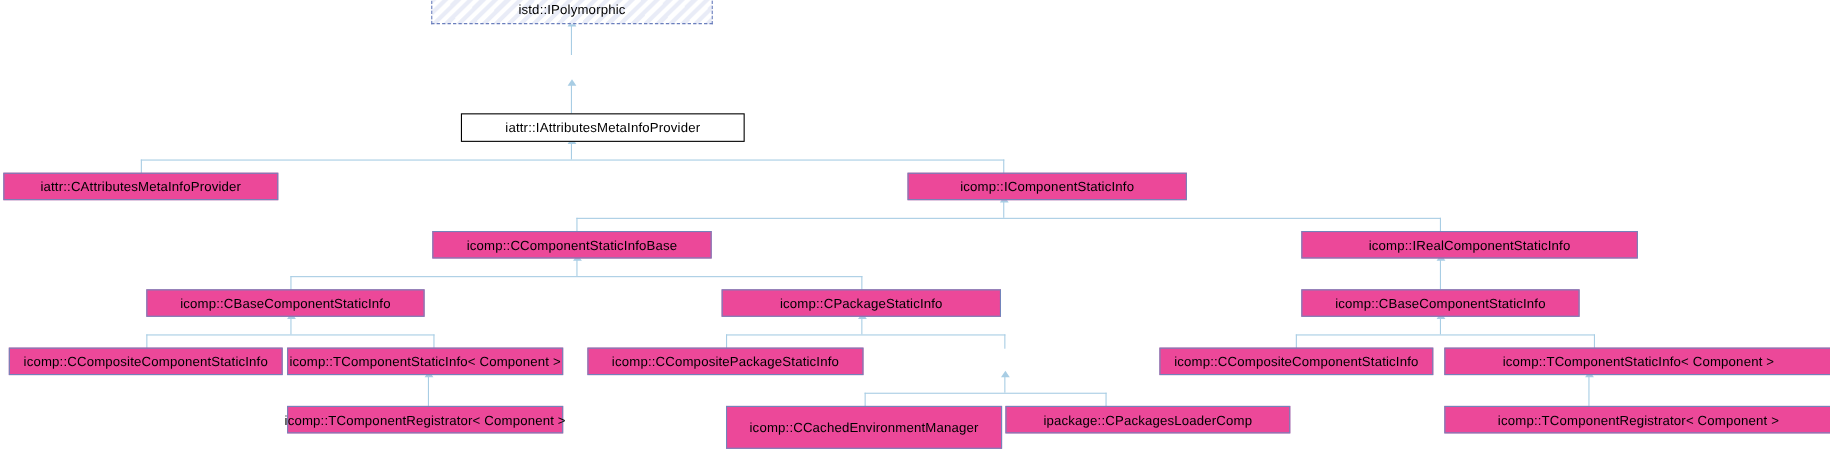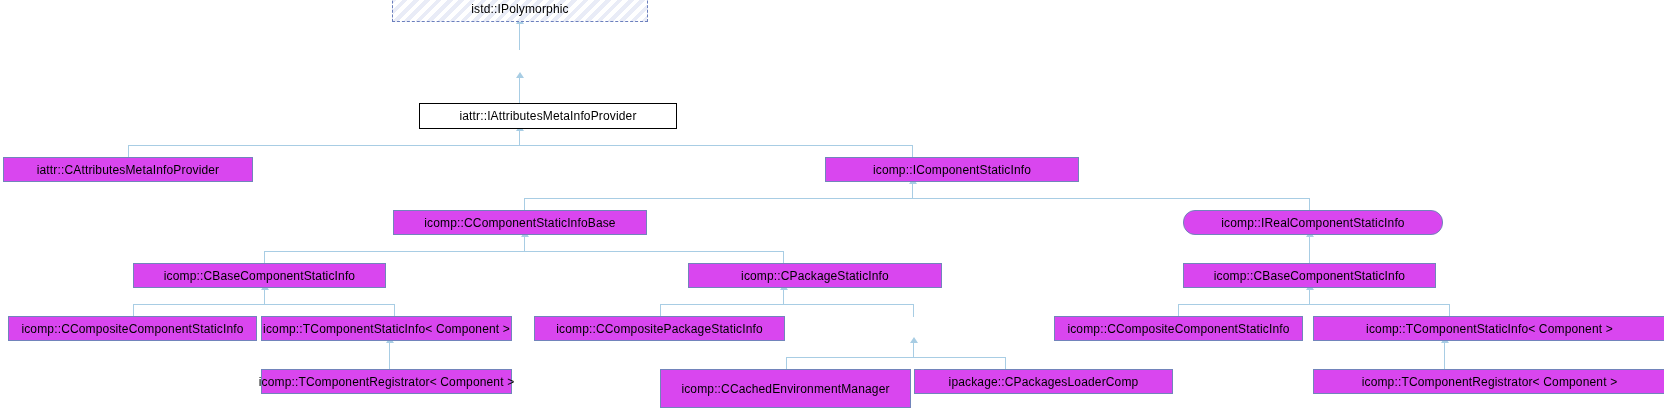--- a/index.html
+++ b/index.html
@@ -26,21 +26,21 @@
     justify-content: center;
     font-size: 12px;
     line-height: 1;
     color: #000000;
     white-space: nowrap;
     letter-spacing: 0.15px;
     z-index: 5;
   }
   
   .node.solid {
-    background: #d946ef;
+    background: #ec4899;
     border: 1px solid #7284bb;
   }
   
   .node.focus {
     background: #ffffff;
     border: 1px solid #000000;
   }
   
   .node.abstract {
     border: 1px dashed #6b7fbd;
@@ -156,28 +156,28 @@
   <div class="node solid" style="left:3px; top:157px; width:250px; height:25px;">
     <span class="label">iattr::CAttributesMetaInfoProvider</span>
   </div>
   <div class="node solid" style="left:789px; top:157px; width:254px; height:25px;margin-left:36px;">
     <span class="label">icomp::IComponentStaticInfo</span>
   </div>
 
   <div class="node solid" style="left:393px; top:210px; width:254px; height:25px;">
     <span class="label">icomp::CComponentStaticInfoBase</span>
   </div>
-  <div class="node solid" style="left:1183px; top:210px; width:260px; height:25px;border-radius:12px;">
+  <div class="node solid" style="left:1183px; top:210px; width:306px; height:25px;">
     <span class="label">icomp::IRealComponentStaticInfo</span>
   </div>
 
   <div class="node solid" style="left:133px; top:263px; width:253px; height:25px;">
     <span class="label">icomp::CBaseComponentStaticInfo</span>
   </div>
-  <div class="node solid" style="left:656px; top:263px; width:254px; height:25px;margin-left:32px;">
+  <div class="node solid" style="left:656px; top:263px; width:254px; height:25px;">
     <span class="label">icomp::CPackageStaticInfo</span>
   </div>
   <div class="node solid" style="left:1183px; top:263px; width:253px; height:25px;">
     <span class="label">icomp::CBaseComponentStaticInfo</span>
   </div>
 
   <div class="node solid" style="left:8px; top:316px; width:249px; height:25px;">
     <span class="label">icomp::CCompositeComponentStaticInfo</span>
   </div>
   <div class="node solid" style="left:261px; top:316px; width:251px; height:25px;">

